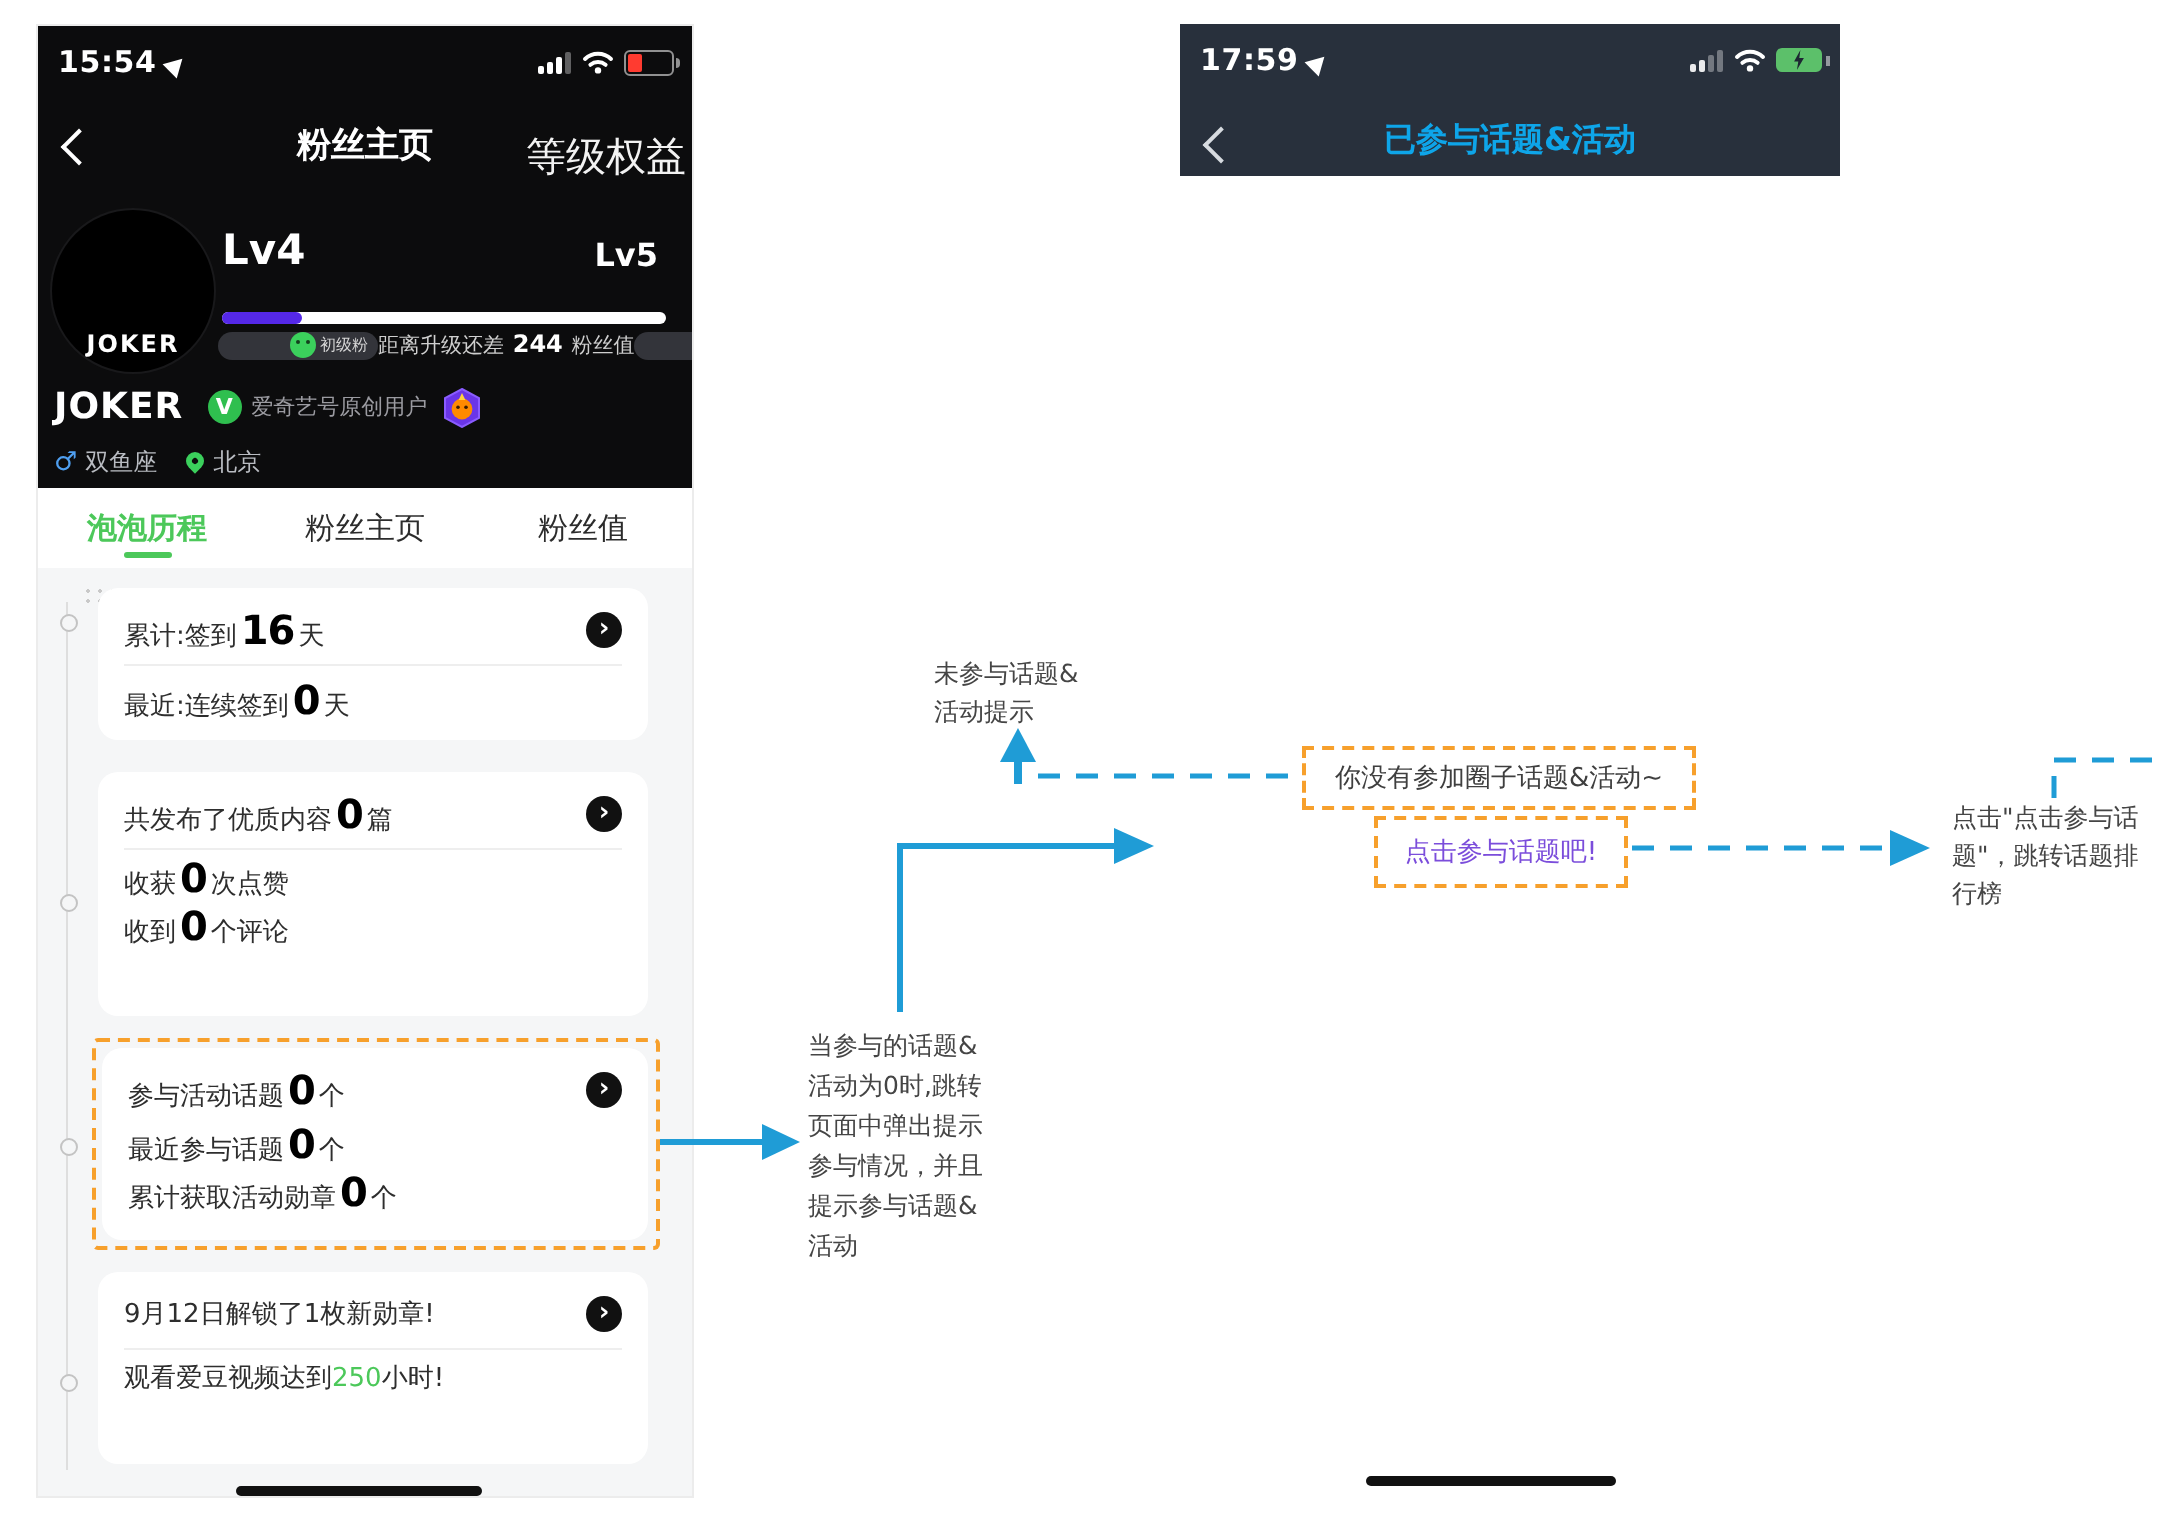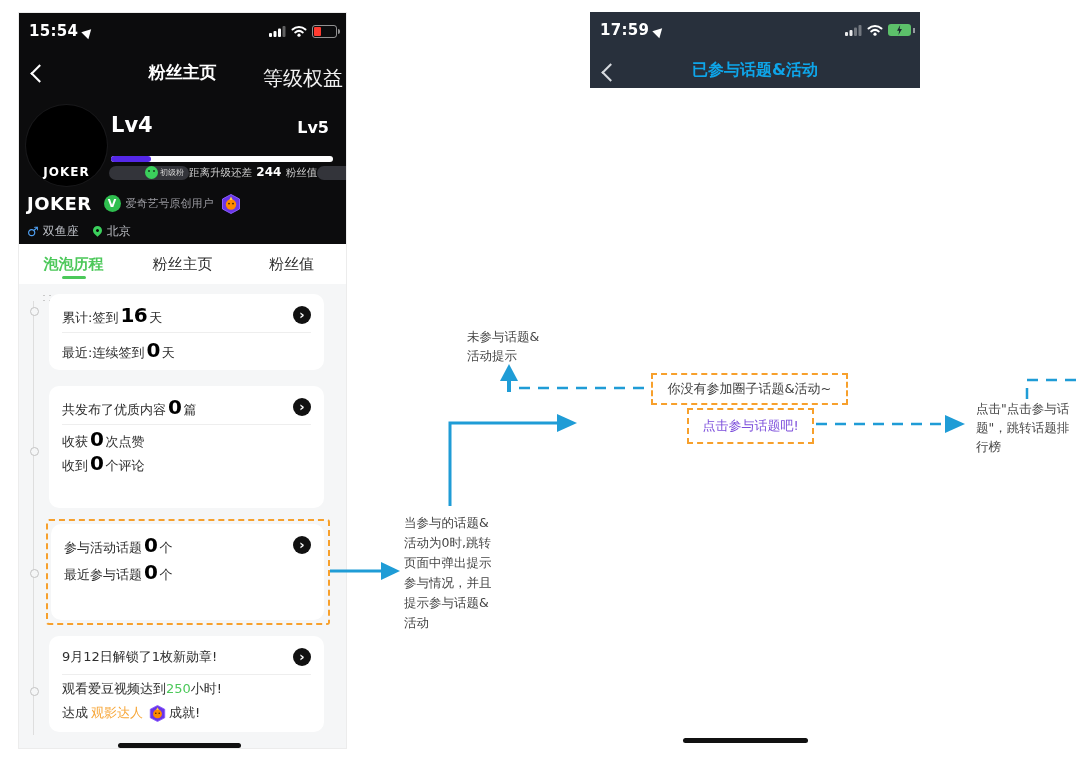--- a/index.html
+++ b/index.html
@@ -225,46 +225,35 @@
     <div class="card" style="top:511px;height:96px;left:32px;width:273px;">
       <div class="crow">
         <span><span>参与活动话题</span><span class="bignum">0</span><span>个</span></span>
         <span class="ccircle">
             <span>›</span>
           </span>
       </div>
       <div class="crow s">
         <span><span>最近参与话题</span><span class="bignum">0</span><span>个</span></span>
       </div>
+      <div class="crow s">
+        <span><span>累计获取活动勋章</span><span class="bignum">0</span><span>个</span></span>
+      </div>
     </div>
 
     <div class="card" style="top:623px;height:96px;">
       <div class="crow">
         <span>9月12日解锁了1枚新勋章!</span>
         <span class="ccircle">
             <span>›</span>
           </span>
       </div>
       <div class="cdivider"></div>
       <div class="crow s">
         <span><span>观看爱豆视频达到</span><span class="green-num">250</span><span>小时!</span></span>
-      </div>
-      <div class="crow s">
-        <span style="display:flex;align-items:center;">
-          <span>达成</span>
-          <span class="orange-link">观影达人</span>
-          <svg width="17" height="17" viewBox="0 0 20 20" style="margin:0 3px;">
-            <polygon points="10,0.5 18.5,5 18.5,15 10,19.5 1.5,15 1.5,5" fill="#6a35e8" stroke="#8a5cff" stroke-width="1"></polygon>
-            <circle cx="10" cy="10.5" r="5.2" fill="#ff8a00"></circle>
-            <circle cx="8" cy="9.6" r="0.9" fill="#3a1d00"></circle>
-            <circle cx="12" cy="9.6" r="0.9" fill="#3a1d00"></circle>
-            <polygon points="10,2.5 8.3,6 11.7,6" fill="#ffd23f"></polygon>
-          </svg>
-          <span>成就!</span>
-        </span>
       </div>
     </div>
 
     <div class="homebar" style="left:99px;top:730px;width:123px;"></div>
   </div>
 
   <div class="rp">
     <div class="rp-header">
       <div class="statusrow">
         <span class="time">17:59</span>

